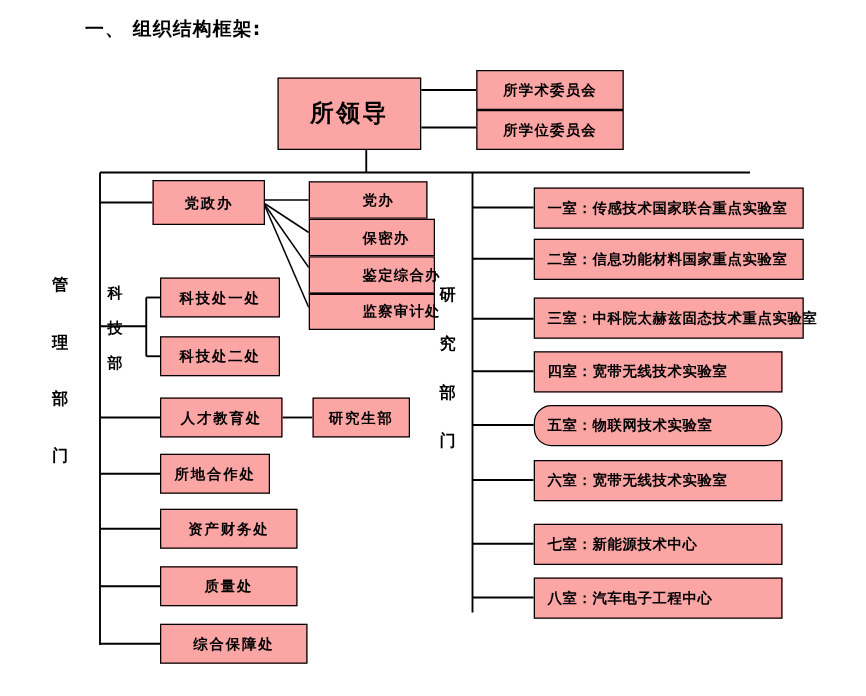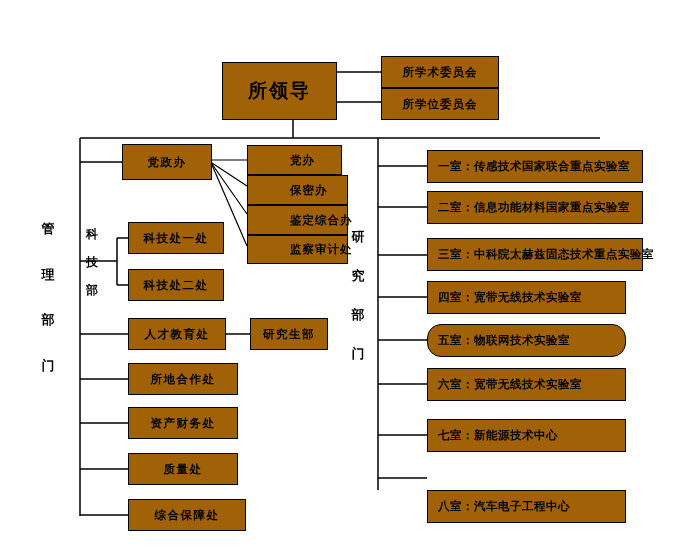--- a/index.html
+++ b/index.html
@@ -27,21 +27,21 @@
     font-size: 15px;
     font-weight: bold;
     color: #000;
     letter-spacing: 1px;
     white-space: nowrap;
   }
   .node {
     position: absolute;
     box-sizing: border-box;
     border: 1.6px solid #000;
-    background: #a16207;
+    background: #fca5a5;
     display: flex;
     align-items: center;
     font-weight: bold;
     color: #000;
     z-index: 3;
   }
   .node .label {
     display: block;
     width: 100%;
     white-space: nowrap;
@@ -82,20 +82,21 @@
     stroke-width: 1.5;
     fill: none;
   }
   svg.wires .thin { stroke-width: 1.2; }
 </style>
 </head>
 <body>
 
 <div id="chart-root">
 
+  <div class="title">一、  组织结构框架:</div>
 
   <svg class="wires" viewBox="0 0 693 557">
 
     <line x1="337" y1="72" x2="381" y2="72"></line>
     <line x1="337" y1="102" x2="381" y2="102"></line>
 
     <line x1="293" y1="120" x2="293" y2="138"></line>
 
     <line x1="80" y1="138" x2="600" y2="138"></line>
 
@@ -171,21 +172,21 @@
   </div>
 
   <div class="node center n-dept" style="left:128px; top:269px; width:96px; height:32px;">
     <span class="label">科技处二处</span>
   </div>
 
   <div class="node center n-dept" style="left:128px; top:318px; width:98px; height:32px;">
     <span class="label">人才教育处</span>
   </div>
 
-  <div class="node center n-dept" style="left:128px; top:363px; width:110px; height:32px;">
+  <div class="node center n-dept" style="left:128px; top:363px; width:88px; height:32px;">
     <span class="label">所地合作处</span>
   </div>
 
   <div class="node center n-dept" style="left:128px; top:407px; width:110px; height:32px;">
     <span class="label">资产财务处</span>
   </div>
 
   <div class="node center n-dept" style="left:128px; top:453px; width:110px; height:32px;">
     <span class="label">质量处</span>
   </div>
@@ -225,17 +226,17 @@
   </div>
   <div class="node padded n-lab" style="left:427px; top:324px; width:199px; height:33px;border-radius:14px;">
     <span class="label">五室：物联网技术实验室</span>
   </div>
   <div class="node padded n-lab" style="left:427px; top:368px; width:199px; height:33px;">
     <span class="label">六室：宽带无线技术实验室</span>
   </div>
   <div class="node padded n-lab" style="left:427px; top:419px; width:199px; height:33px;">
     <span class="label">七室：新能源技术中心</span>
   </div>
-  <div class="node padded n-lab" style="left:427px; top:462px; width:199px; height:33px;margin-top:28px;">
+  <div class="node padded n-lab" style="left:427px; top:462px; width:199px; height:33px;">
     <span class="label">八室：汽车电子工程中心</span>
   </div>
 
 </div>
 
 </body></html>

